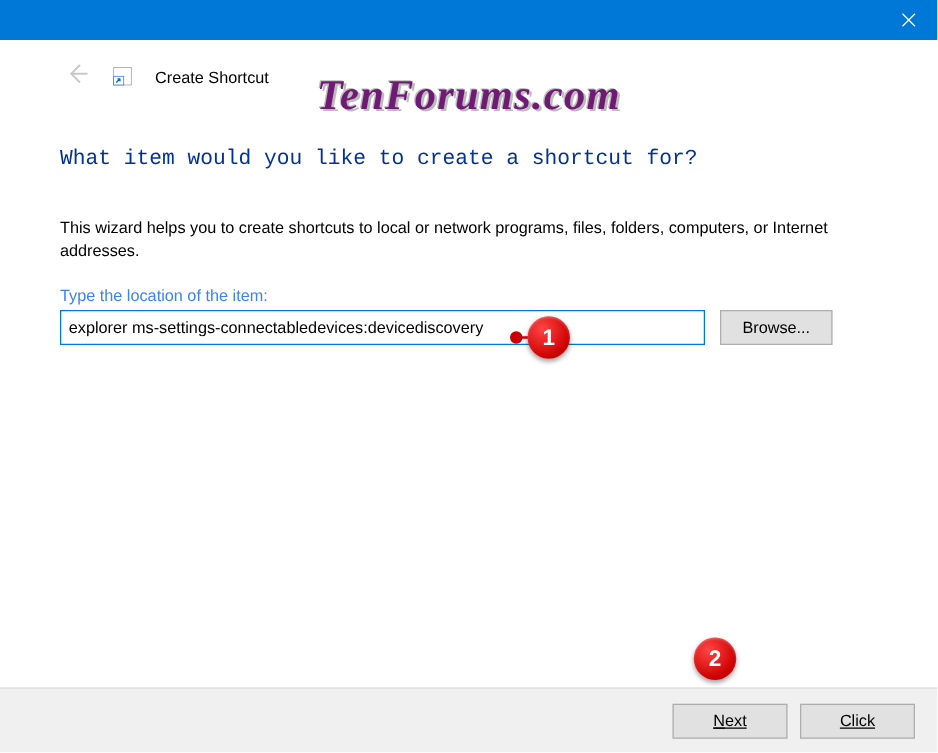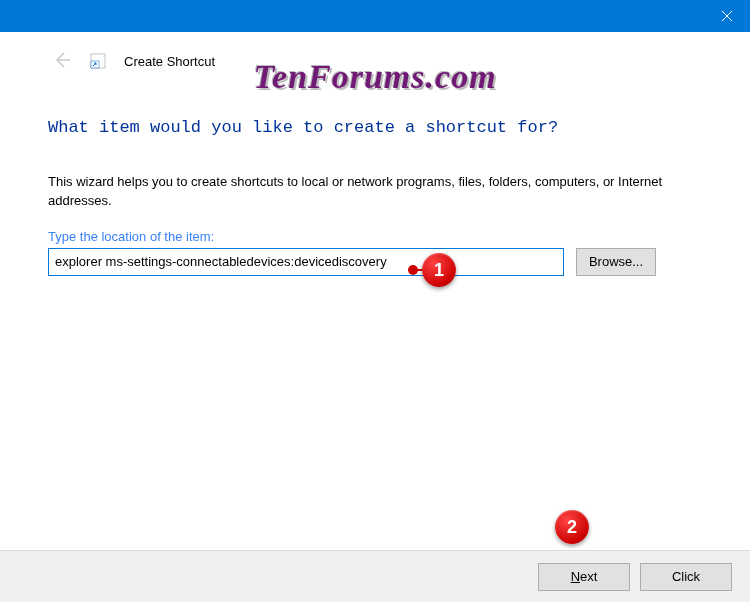--- a/index.html
+++ b/index.html
@@ -103,21 +103,21 @@
     .location-input {
       flex: 0 0 516px;
       height: 28px;
       border: 1px solid #0078d7;
       font-family: inherit;
       font-size: 13px;
       padding: 0 6px;
       outline: none;
     }
     .browse-btn {
-      width: 80px;
+      width: 90px;
       height: 28px;
       background: #e1e1e1;
       border: 1px solid #adadad;
       font-family: inherit;
       font-size: 13px;
       cursor: pointer;
     }
     .continue-text {
       font-size: 13px;
       color: #000;
@@ -138,20 +138,21 @@
     }
     .win-button {
       width: 92px;
       height: 28px;
       background: #e1e1e1;
       border: 1px solid #adadad;
       font-family: inherit;
       font-size: 13px;
       cursor: pointer;
       position: relative;
+      text-decoration: underline;
     }
     .win-button .underline { text-decoration: underline; }
     .annotation {
       position: absolute;
       width: 34px;
       height: 34px;
       border-radius: 50%;
       background: radial-gradient(circle at 35% 30%, #ff4444, #cc0000 70%, #990000);
       color: #fff;
       font-weight: bold;

